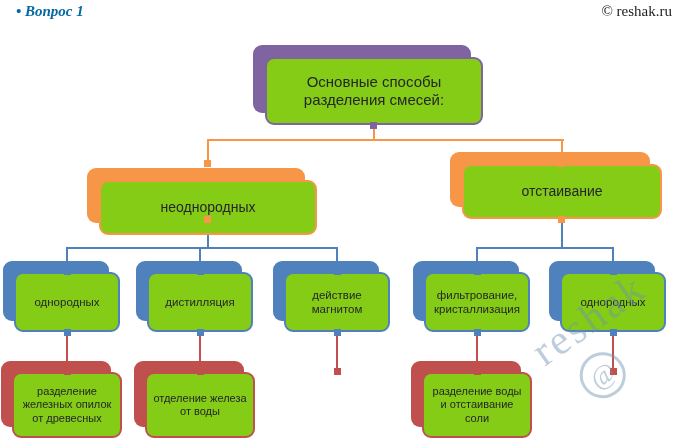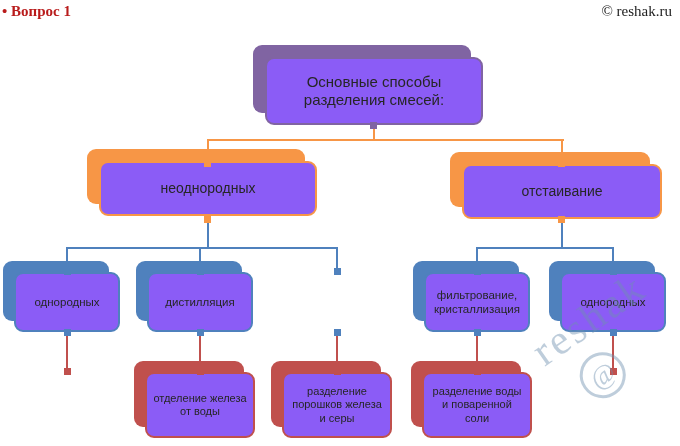--- a/index.html
+++ b/index.html
@@ -1,22 +1,22 @@
 <!DOCTYPE html>
 <html><head>
 <meta charset="utf-8">
 <style>
   *{margin:0;padding:0;box-sizing:border-box}
   html,body{background:#fff}
   #page{position:relative;width:680px;height:446px;background:#ffffff;font-family:"Liberation Sans",sans-serif;overflow:hidden}
-  .hdr-q{position:absolute;left:2px;top:3px;font-family:"Liberation Serif",serif;font-weight:bold;font-size:15px;color:#b91c1c;z-index:5}
+  .hdr-q{position:absolute;left:16px;top:3px;font-family:"Liberation Serif",serif;font-style:italic;font-weight:bold;font-size:15px;color:#0369a1;z-index:5}
   .hdr-c{position:absolute;right:8px;top:3px;font-family:"Liberation Serif",serif;font-size:15px;color:#222;z-index:5}
   .node{position:absolute;z-index:2}
   .node .shadow{position:absolute;left:0;top:0;width:100%;height:100%;border-radius:9px}
-  .node .box{position:absolute;width:100%;height:100%;background:#8b5cf6;border:2px solid;border-radius:9px;display:flex;align-items:center;justify-content:center;text-align:center;color:#262626;padding:2px 5px;line-height:1.22}
+  .node .box{position:absolute;width:100%;height:100%;background:#84cc16;border:2px solid;border-radius:9px;display:flex;align-items:center;justify-content:center;text-align:center;color:#262626;padding:2px 5px;line-height:1.22}
   .off12 .box{left:12px;top:12px}
   .off11 .box{left:11px;top:11px}
   .lv-root .shadow{background:#8064A2}.lv-root .box{border-color:#8064A2;font-size:15px}
   .lv-branch .shadow{background:#F79646}.lv-branch .box{border-color:#F79646;font-size:14px}
   .lv-method .shadow{background:#4F81BD}.lv-method .box{border-color:#4F81BD;font-size:11.5px}
   .lv-example .shadow{background:#C0504D}.lv-example .box{border-color:#C0504D;font-size:11px}
   .line{position:absolute;z-index:1}
   .line.orange{background:#F79646}.line.blue{background:#4F81BD}.line.red{background:#C0504D}
   .dot{position:absolute;width:7px;height:7px;z-index:3}
   .dot.purple{background:#8064A2}.dot.orange{background:#F79646}.dot.blue{background:#4F81BD}.dot.red{background:#C0504D}
@@ -53,21 +53,21 @@
   <div class="line red" style="left:476px;top:332px;width:2px;height:40px"></div>
   <div class="line red" style="left:612px;top:332px;width:2px;height:40px"></div>
 
   <div class="node lv-root off12" style="left:253px;top:45px;width:218px;height:68px">
     <div class="shadow"></div>
     <div class="box">
         <span>Основные способы разделения смесей:</span>
       </div>
   </div>
 
-  <div class="node lv-branch off12" style="left:87px;top:149px;width:218px;height:55px">
+  <div class="node lv-branch off12" style="left:87px;top:168px;width:218px;height:55px">
     <div class="shadow"></div>
     <div class="box">
         <span>неоднородных</span>
       </div>
   </div>
   <div class="node lv-branch off12" style="left:450px;top:152px;width:200px;height:55px">
     <div class="shadow"></div>
     <div class="box">
         <span>отстаивание</span>
       </div>
@@ -78,49 +78,55 @@
     <div class="box">
         <span>однородных</span>
       </div>
   </div>
   <div class="node lv-method off11" style="left:136px;top:261px;width:106px;height:60px">
     <div class="shadow"></div>
     <div class="box">
         <span>дистилляция</span>
       </div>
   </div>
+  <div class="node lv-method off11" style="left:273px;top:261px;width:106px;height:60px">
+    <div class="shadow"></div>
+    <div class="box">
+        <span>действие магнитом</span>
+      </div>
+  </div>
   <div class="node lv-method off11" style="left:413px;top:261px;width:106px;height:60px">
     <div class="shadow"></div>
     <div class="box">
         <span>фильтрование, кристаллизация</span>
       </div>
   </div>
   <div class="node lv-method off11" style="left:549px;top:261px;width:106px;height:60px">
     <div class="shadow"></div>
     <div class="box">
         <span>однородных</span>
       </div>
   </div>
 
+  <div class="node lv-example off11" style="left:1px;top:361px;width:110px;height:66px">
+    <div class="shadow"></div>
+    <div class="box">
+        <span>разделение железных опилок от древесных</span>
+      </div>
+  </div>
   <div class="node lv-example off11" style="left:134px;top:361px;width:110px;height:66px">
     <div class="shadow"></div>
     <div class="box">
         <span>отделение железа от воды</span>
       </div>
   </div>
-  <div class="node lv-example off11" style="left:271px;top:361px;width:110px;height:66px">
-    <div class="shadow"></div>
-    <div class="box">
-        <span>разделение порошков железа и серы</span>
-      </div>
-  </div>
   <div class="node lv-example off11" style="left:411px;top:361px;width:110px;height:66px">
     <div class="shadow"></div>
     <div class="box">
-        <span>разделение воды и поваренной соли</span>
+        <span>разделение воды и отстаивание соли</span>
       </div>
   </div>
 
   <div class="dot purple" style="left:370px;top:122px"></div>
   <div class="dot orange" style="left:204px;top:160px"></div>
   <div class="dot orange" style="left:558px;top:160px"></div>
   <div class="dot orange" style="left:204px;top:216px"></div>
   <div class="dot orange" style="left:558px;top:216px"></div>
   <div class="dot blue" style="left:64px;top:268px"></div>
   <div class="dot blue" style="left:197px;top:268px"></div>

